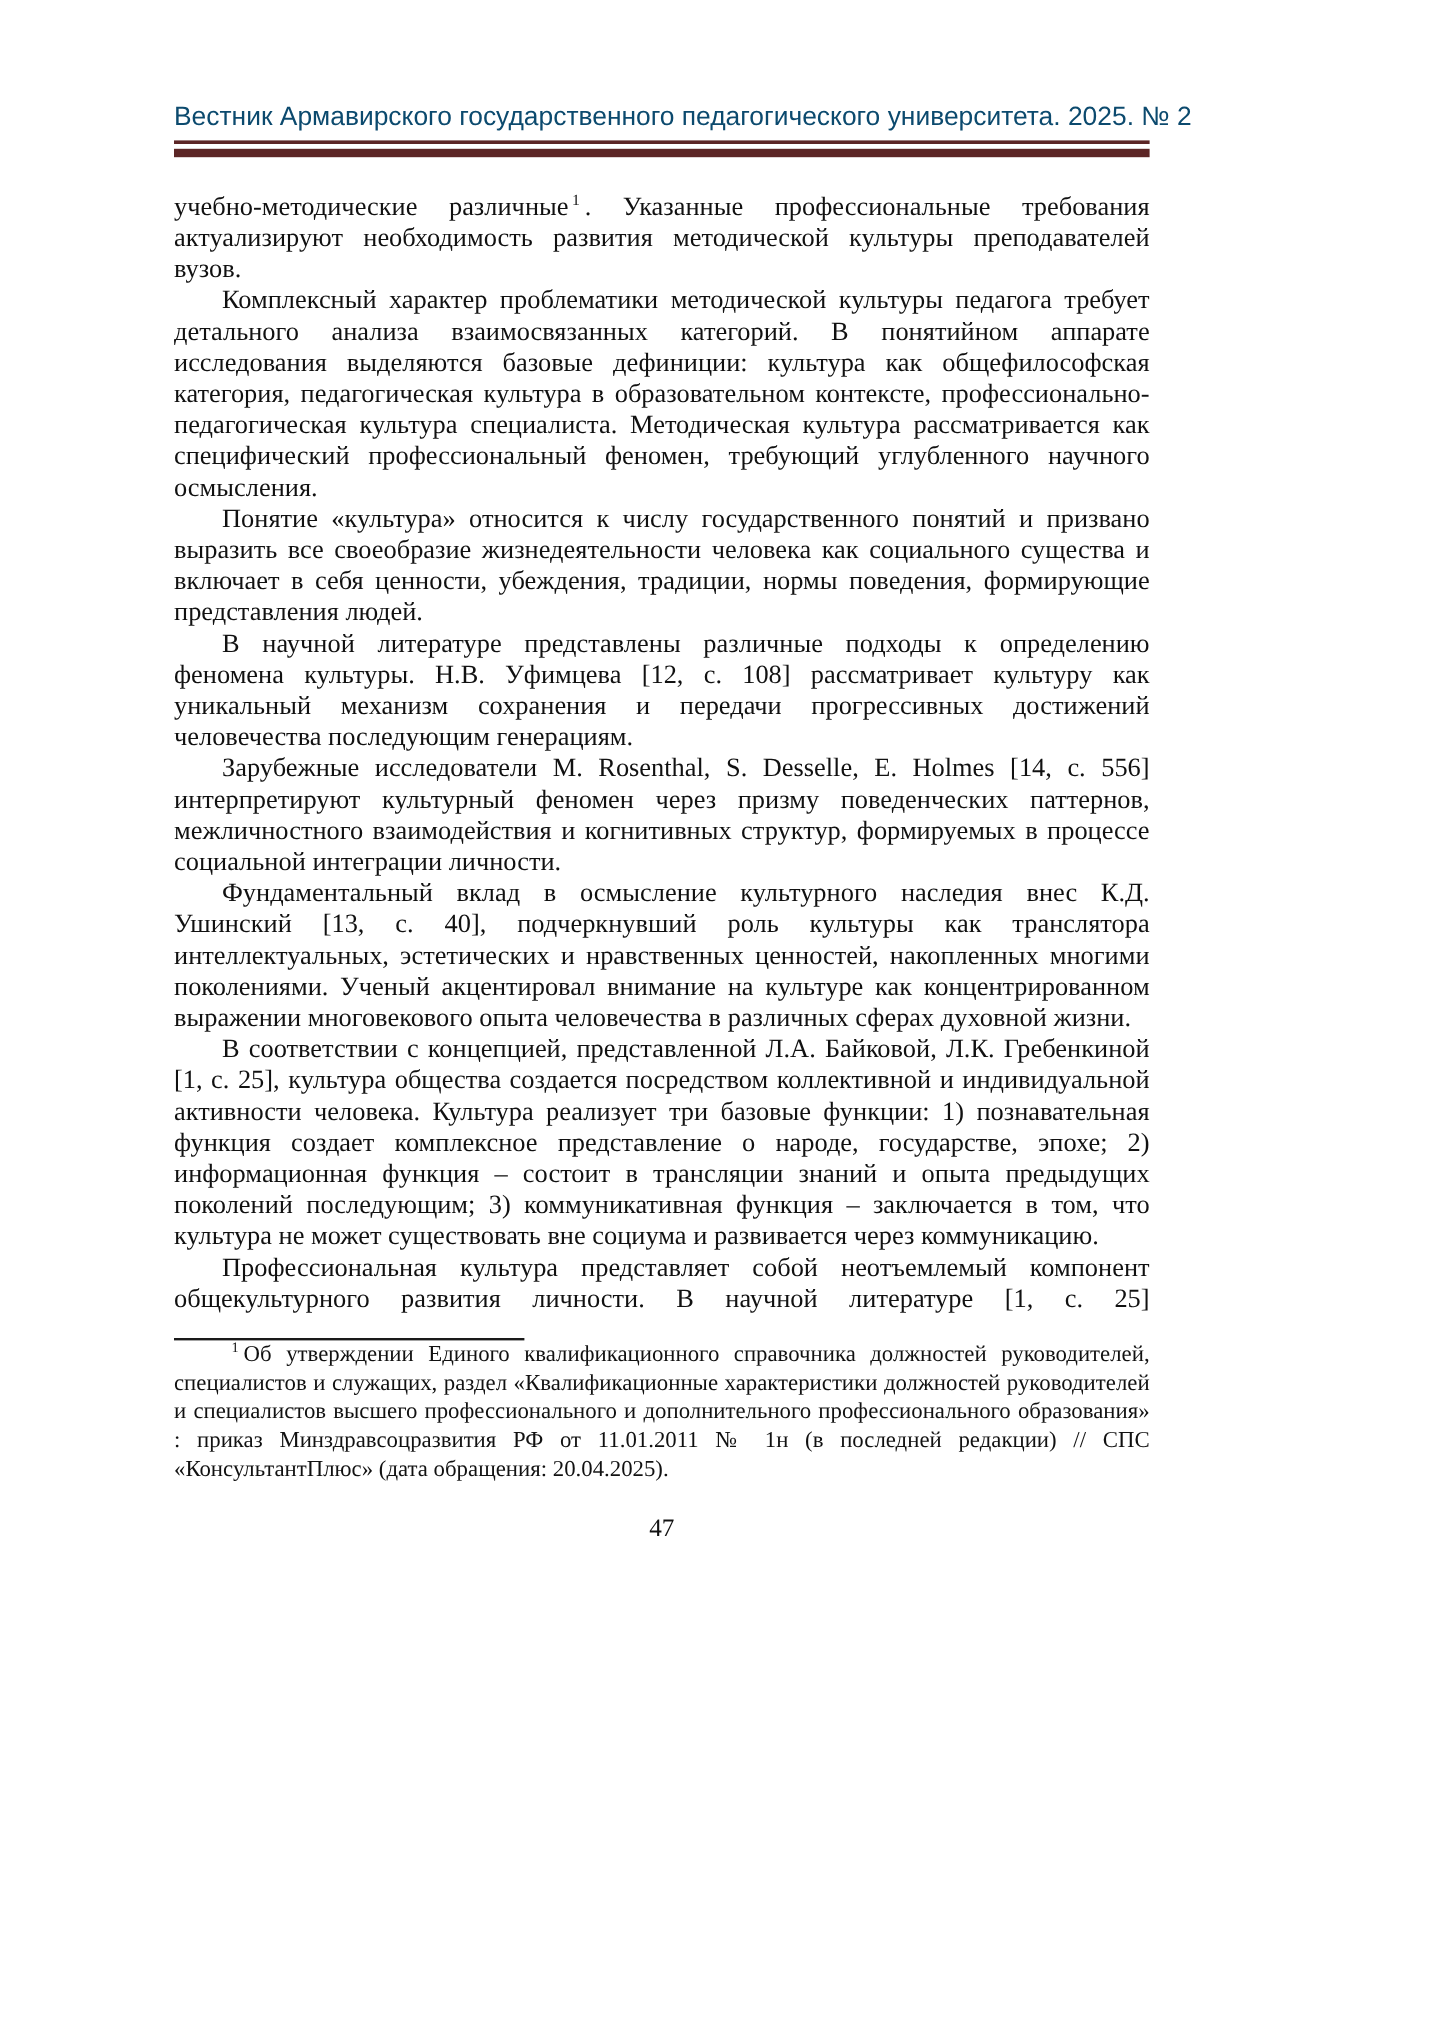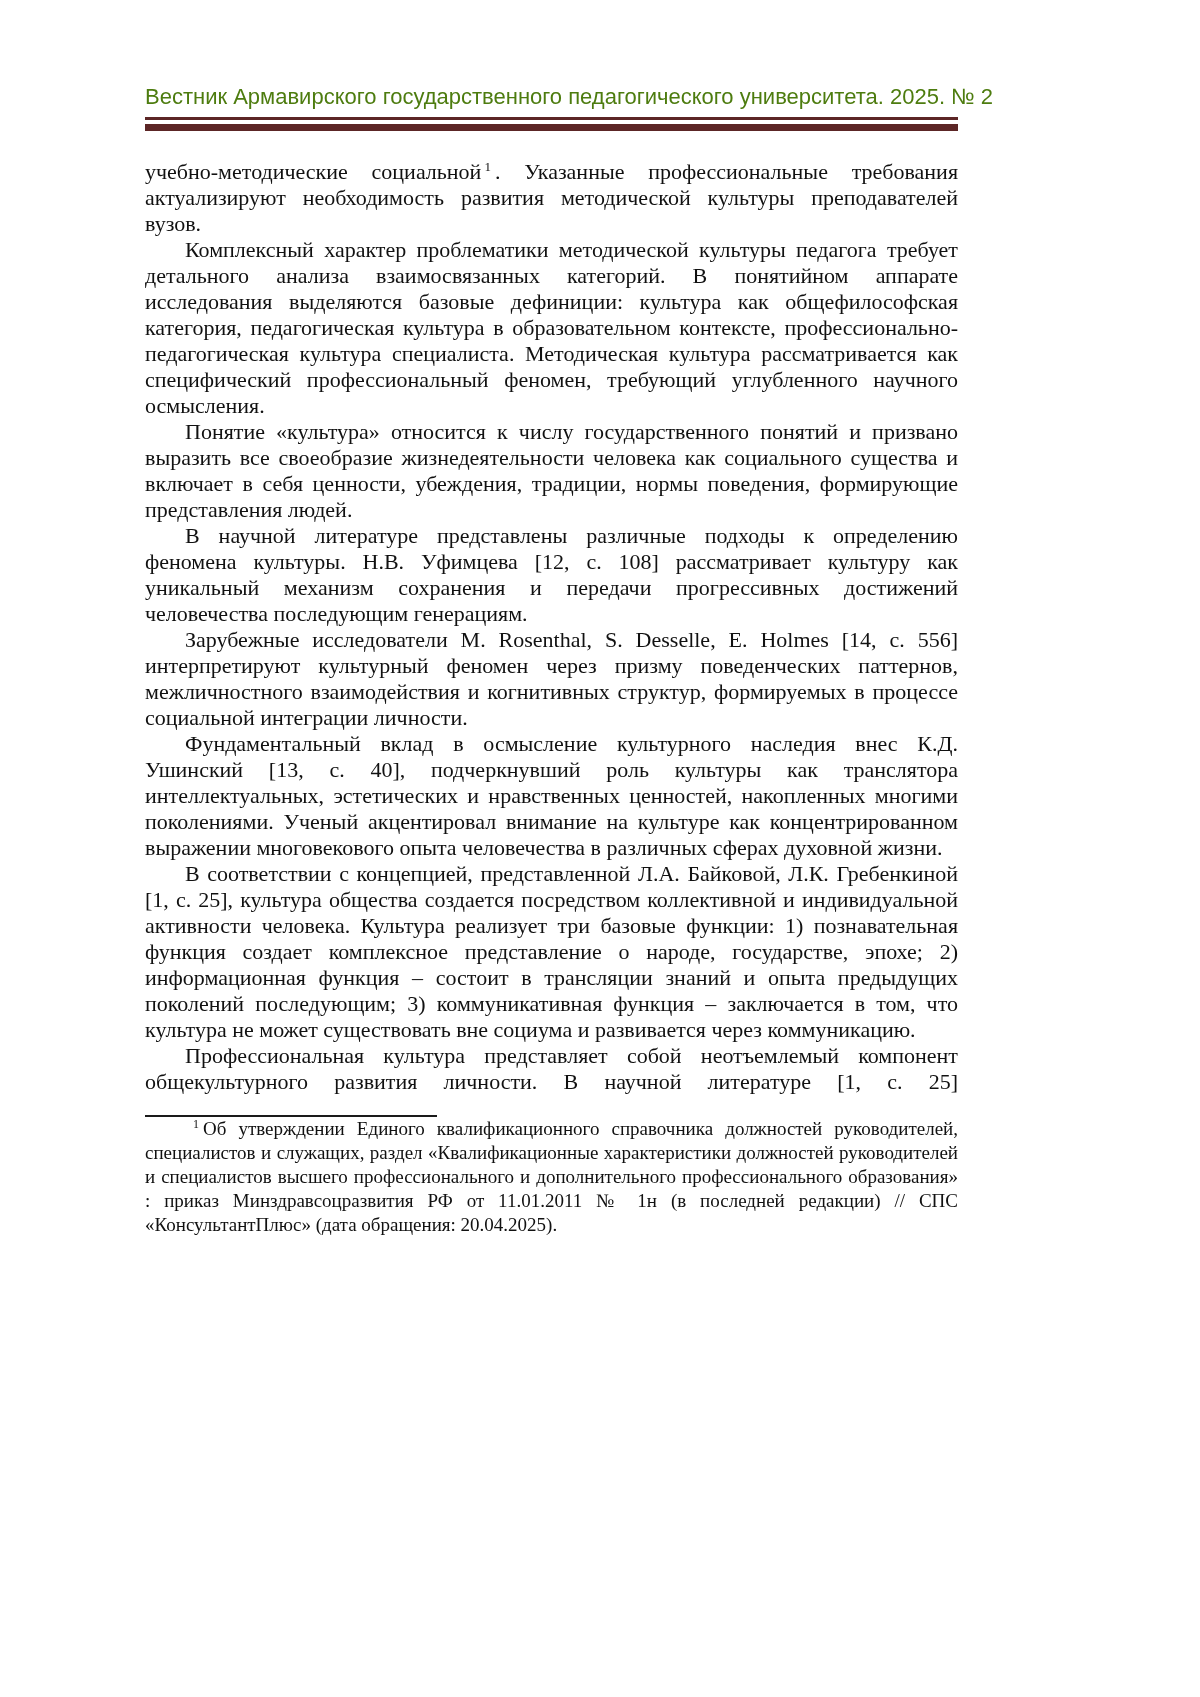--- a/index.html
+++ b/index.html
@@ -16,21 +16,21 @@
     padding: 84px 242px 0 145px;
     color: #111111;
     font-family: "Liberation Serif", "DejaVu Serif", serif;
   }
   
   .journal-title {
     text-align: center;
     font-family: "Liberation Sans", "DejaVu Sans", sans-serif;
     font-size: 22px;
     line-height: 26px;
-    color: #4d7c0f;
+    color: #0c4a6e;
     white-space: nowrap;
   }
   .header-rule {
     margin-top: 7px;
     border-top: 3px solid #5c2626;
     border-bottom: 7px solid #5c2626;
     height: 4px;
   }
   
   .content {
@@ -81,29 +81,30 @@
 <body>
 
 <div class="page">
 
   <header>
     <div class="journal-title">Вестник Армавирского государственного педагогического университета. 2025. № 2</div>
     <div class="header-rule"></div>
   </header>
 
   <main class="content">
-    <p class="para no-indent"><span>учебно-методические социальной</span><sup class="fn-ref">1</sup><span>. Указанные профессиональные требования актуализируют необходимость развития методической культуры преподавателей вузов.</span></p>
+    <p class="para no-indent"><span>учебно-методические различные</span><sup class="fn-ref">1</sup><span>. Указанные профессиональные требования актуализируют необходимость развития методической культуры преподавателей вузов.</span></p>
 
     <p class="para">Комплексный характер проблематики методической культуры педагога требует детального анализа взаимосвязанных категорий. В понятийном аппарате исследования выделяются базовые дефиниции: культура как общефилософская категория, педагогическая культура в образовательном контексте, профессионально-педагогическая культура специалиста. Методическая культура рассматривается как специфический профессиональный феномен, требующий углубленного научного осмысления.</p>
     <p class="para">Понятие «культура» относится к числу государственного понятий и призвано выразить все своеобразие жизнедеятельности человека как социального существа и включает в себя ценности, убеждения, традиции, нормы поведения, формирующие представления людей.</p>
     <p class="para">В научной литературе представлены различные подходы к определению феномена культуры. Н.В. Уфимцева [12, с. 108] рассматривает культуру как уникальный механизм сохранения и передачи прогрессивных достижений человечества последующим генерациям.</p>
     <p class="para">Зарубежные исследователи M. Rosenthal, S. Desselle, E. Holmes [14, с. 556] интерпретируют культурный феномен через призму поведенческих паттернов, межличностного взаимодействия и когнитивных структур, формируемых в процессе социальной интеграции личности.</p>
     <p class="para">Фундаментальный вклад в осмысление культурного наследия внес К.Д. Ушинский [13, с. 40], подчеркнувший роль культуры как транслятора интеллектуальных, эстетических и нравственных ценностей, накопленных многими поколениями. Ученый акцентировал внимание на культуре как концентрированном выражении многовекового опыта человечества в различных сферах духовной жизни.</p>
     <p class="para">В соответствии с концепцией, представленной Л.А. Байковой, Л.К. Гребенкиной [1, с. 25], культура общества создается посредством коллективной и индивидуальной активности человека. Культура реализует три базовые функции: 1) познавательная функция создает комплексное представление о народе, государстве, эпохе; 2) информационная функция – состоит в трансляции знаний и опыта предыдущих поколений последующим; 3) коммуникативная функция – заключается в том, что культура не может существовать вне социума и развивается через коммуникацию.</p>
     <p class="para cont">Профессиональная культура представляет собой неотъемлемый компонент общекультурного развития личности. В научной литературе [1, с. 25]</p>
   </main>
 
   <footer>
     <div class="footnote-rule"></div>
     <p class="footnote"><sup>1</sup><span>Об утверждении Единого квалификационного справочника должностей руководителей, специалистов и служащих, раздел «Квалификационные характеристики должностей руководителей и специалистов высшего профессионального и дополнительного профессионального образования» : приказ Минздравсоцразвития РФ от 11.01.2011 № 1н (в последней редакции) // СПС «КонсультантПлюс» (дата обращения: 20.04.2025).</span></p>
+    <div class="page-number">47</div>
   </footer>
 
 </div>
 
 </body></html>

